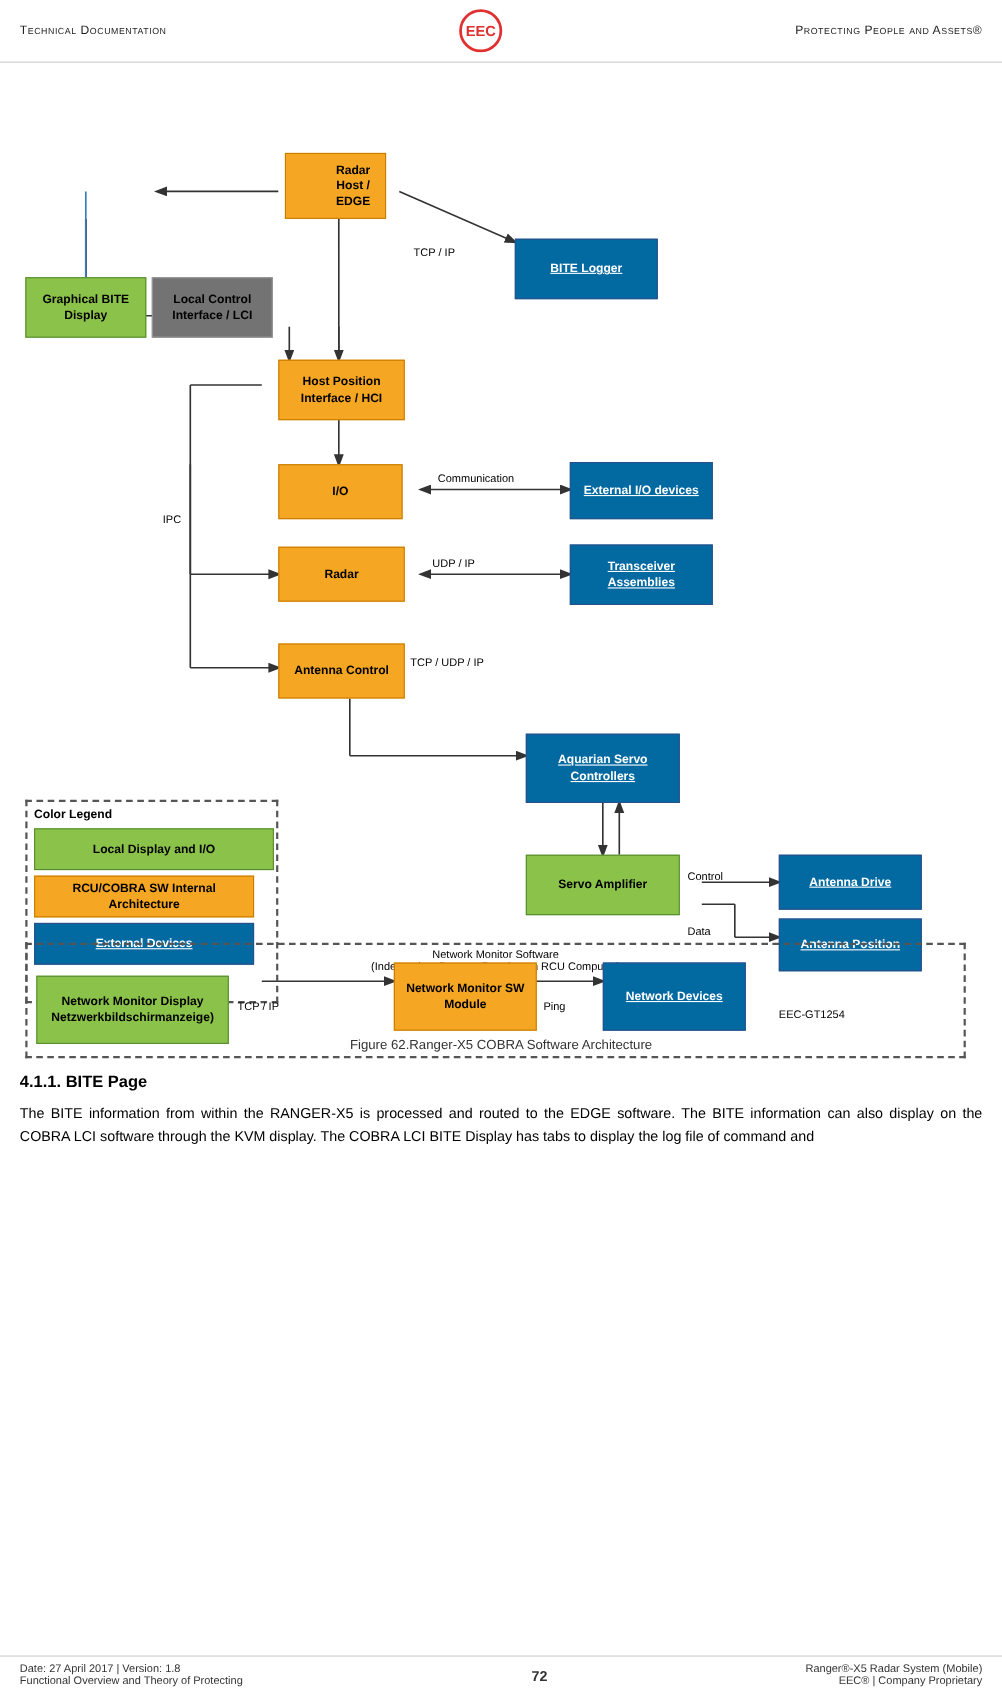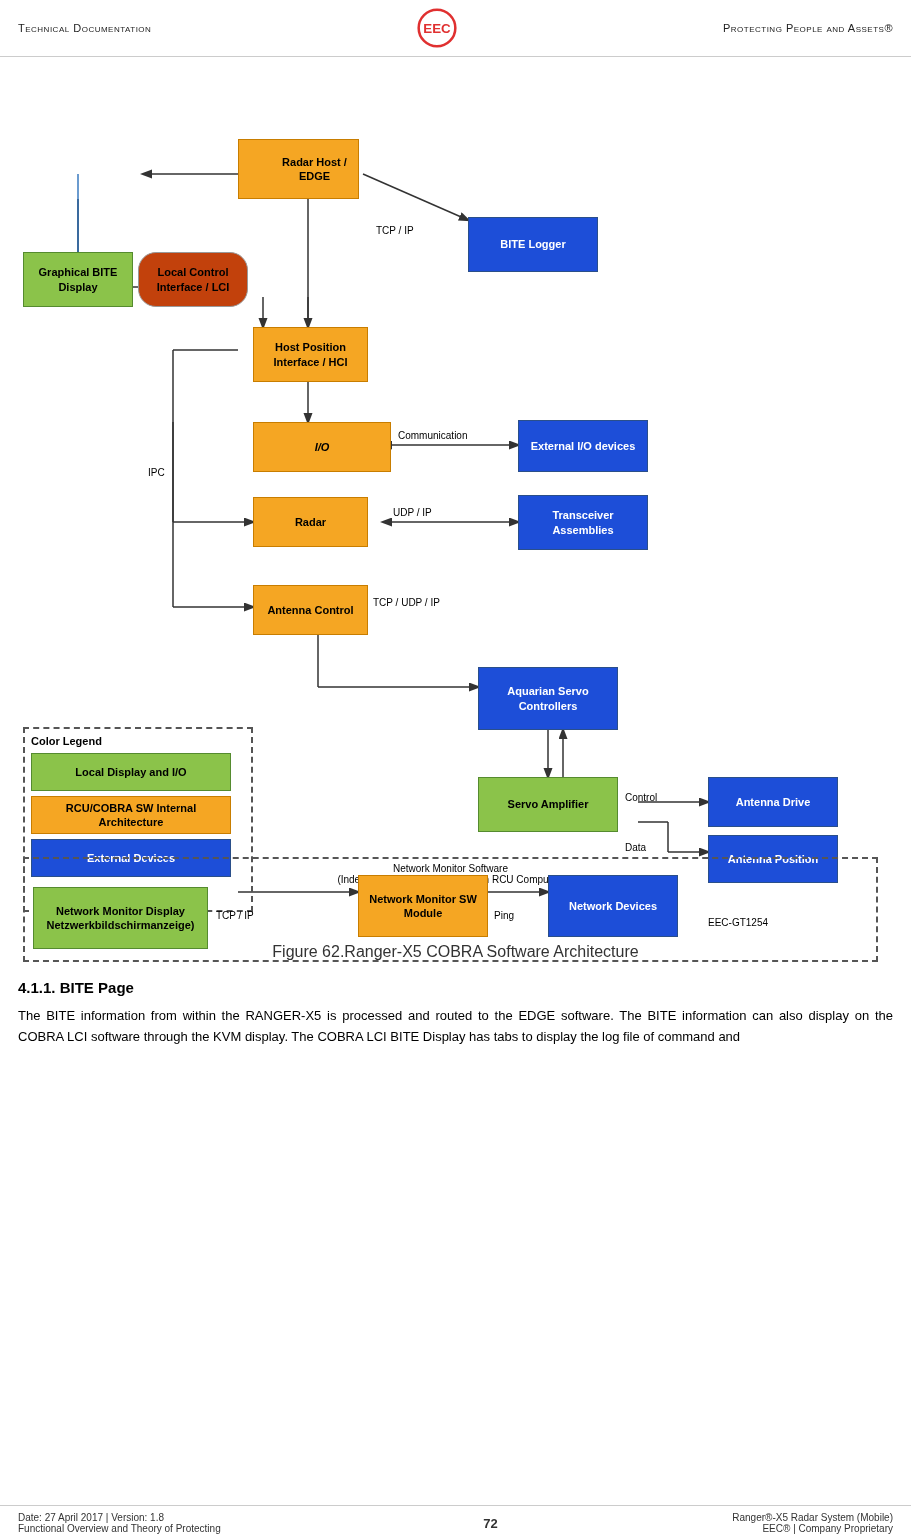--- a/index.html
+++ b/index.html
@@ -68,37 +68,37 @@
       align-items: center;
       justify-content: center;
       text-align: center;
       font-size: 11px;
       font-weight: bold;
       border: 1.5px solid #333;
       padding: 4px;
       line-height: 1.3;
     }
     .box-orange { background: #f5a623; border-color: #c87d00; }
-    .box-blue-dark { background: #1d4ed8; border-color: #2a4f8a; color: #fff; }
+    .box-blue-dark { background: #0369a1; border-color: #2a4f8a; color: #fff; text-decoration: underline; }
     .box-green { background: #8bc34a; border-color: #558b2f; }
-    .box-yellow { background: #c2410c; border-color: #999; border-radius: 18px; }
+    .box-yellow { background: #737373; border-color: #999; }
 
     
     .diagram-svg {
       position: absolute;
       top: 0; left: 0;
       width: 100%;
       height: 100%;
       pointer-events: none;
     }
 
     
     .figure-caption {
       text-align: center;
-      font-size: 16px;
+      font-size: 12px;
       margin-top: 6px;
       color: #333;
     }
 
     
     .section-heading {
       font-size: 15px;
       font-weight: bold;
       margin-top: 18px;
       margin-bottom: 10px;
@@ -188,21 +188,21 @@
 
       <line x1="220" y1="825" x2="340" y2="825" stroke="#333" stroke-width="1.5" marker-end="url(#arrow)"></line>
 
       <line x1="435" y1="825" x2="530" y2="825" stroke="#333" stroke-width="1.5" marker-end="url(#arrow)" marker-start="url(#arrow-rev)"></line>
 
       <line x1="60" y1="107" x2="60" y2="205" stroke="#3a7abf" stroke-width="1.5"></line>
       <line x1="60" y1="205" x2="60" y2="220" stroke="#3a7abf" stroke-width="1.5"></line>
 
     </svg>
 
-    <div class="box box-orange" style="left:220px; top:72px; width:121px; height:60px;padding-left:36px;">
+    <div class="box box-orange" style="left:241px; top:72px; width:92px; height:60px;padding-left:36px;">
       <span>Radar Host / EDGE</span>
     </div>
 
     <div class="box box-green" style="left:5px; top:185px; width:110px; height:55px;">
       <span>Graphical BITE Display</span>
     </div>
 
     <div class="box box-yellow" style="left:120px; top:185px; width:110px; height:55px;">
       <span>Local Control Interface / LCI</span>
     </div>
@@ -212,21 +212,21 @@
     </div>
 
     <div style="position:absolute; left:358px; top:158px; font-size:10px;">
       <span>TCP / IP</span>
     </div>
 
     <div class="box box-orange" style="left:235px; top:260px; width:115px; height:55px;">
       <span>Host Position Interface / HCI</span>
     </div>
 
-    <div class="box box-orange" style="left:235px; top:355px; width:138px; height:50px;font-style:italic;">
+    <div class="box box-orange" style="left:235px; top:355px; width:113px; height:50px;">
       <span>I/O</span>
     </div>
 
     <div class="box box-blue-dark" style="left:500px; top:353px; width:130px; height:52px;">
       <span>External I/O devices</span>
     </div>
 
     <div style="position:absolute; left:380px; top:363px; font-size:10px;">
       <span>Communication</span>
     </div>
@@ -274,21 +274,21 @@
     <div class="box box-blue-dark" style="left:690px; top:710px; width:130px; height:50px;">
       <span>Antenna Drive</span>
     </div>
 
     <div class="box box-blue-dark" style="left:690px; top:768px; width:130px; height:48px;">
       <span>Antenna Position</span>
     </div>
 
     <div style="position:absolute; left:5px; top:660px; width:230px; height:185px; border:2px dashed #555; padding:6px;">
       <div style="font-size:11px; font-weight:bold; margin-bottom:6px;">Color Legend</div>
-      <div class="box box-green" style="position:relative; width:200px; height:38px; margin-bottom:5px;">
+      <div class="box box-green" style="position:relative; width:218px; height:38px; margin-bottom:5px;">
         <span>Local Display and I/O</span>
       </div>
       <div class="box box-orange" style="position:relative; width:200px; height:38px; margin-bottom:5px;">
         <span>RCU/COBRA SW Internal Architecture</span>
       </div>
       <div class="box box-blue-dark" style="position:relative; width:200px; height:38px;">
         <span>External Devices</span>
       </div>
     </div>
 

